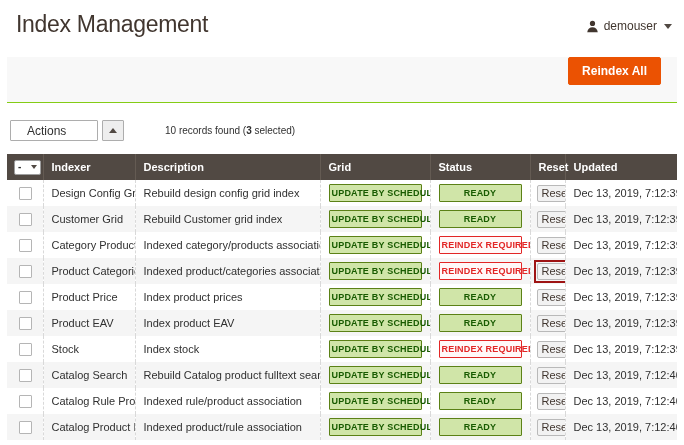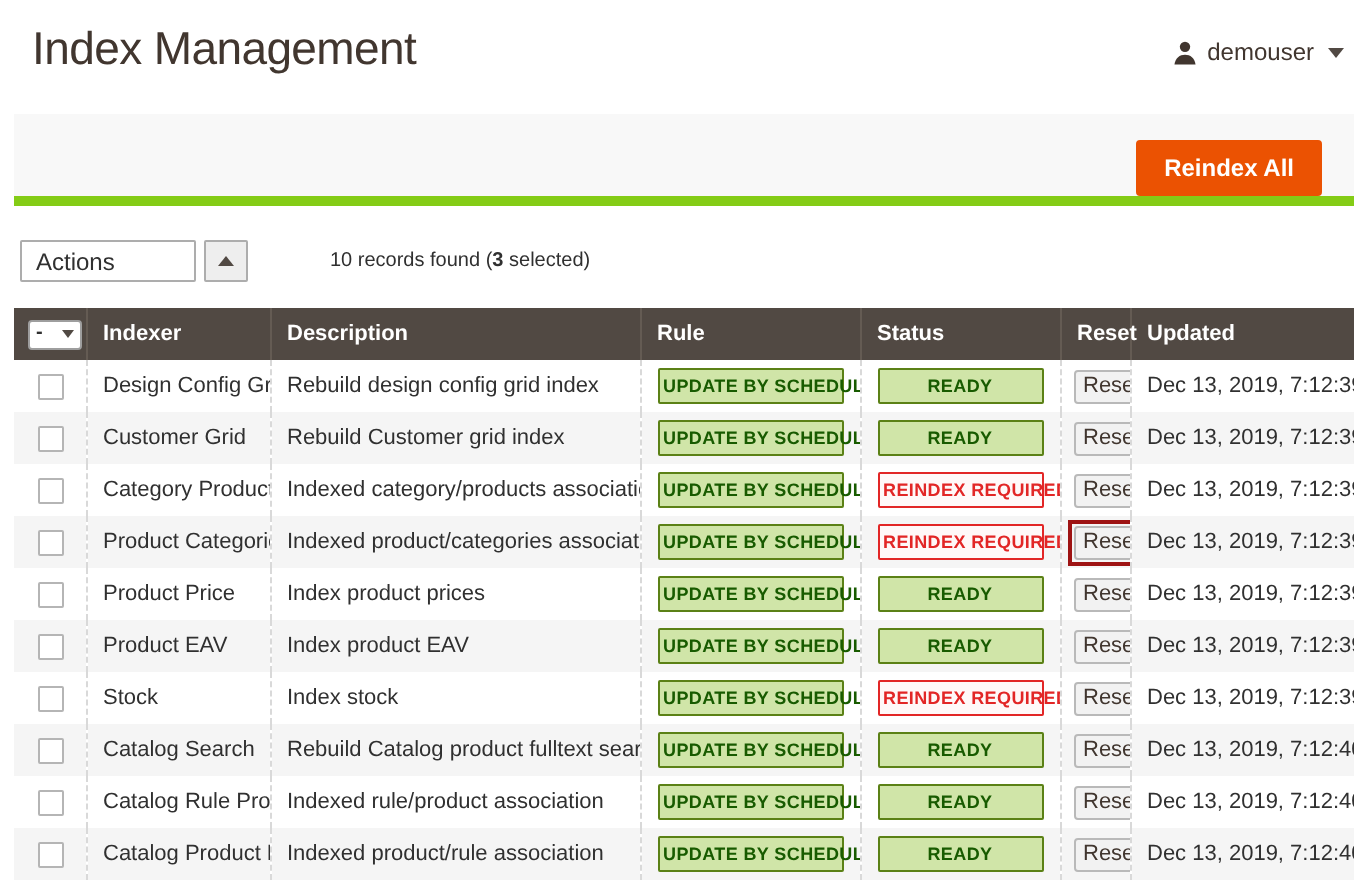--- a/index.html
+++ b/index.html
@@ -13,34 +13,34 @@
   
   .page-header { display: flex; justify-content: space-between; align-items: flex-start; padding: 11px 10px 0 16px; height: 46px; }
   .page-title { font-size: 23px; font-weight: 500; color: #41362f; margin: 0; letter-spacing: -0.3px; }
   .user-menu { display: flex; align-items: center; gap: 5px; font-size: 12px; color: #41362f; margin-top: 8px; padding-right: 2px; cursor: pointer; }
   .user-icon svg { display: block; }
   .caret-down { width: 0; height: 0; border-left: 4px solid transparent; border-right: 4px solid transparent; border-top: 5px solid #514943; margin-left: 2px; }
 
   
   .actions-band {
     margin: 11px 7px 0 7px; height: 46px; background: #f8f8f8;
-    border-bottom: 5px solid #84cc16;
-    display: flex; justify-content: flex-end; align-items: flex-end; padding-right: 16px;
+    border-bottom: 1px solid #84cc16;
+    display: flex; justify-content: flex-end; align-items: flex-start; padding-right: 16px;
   }
   .reindex-btn {
     background: #eb5202; border: 1px solid #eb5202; color: #fff;
     font-family: inherit; font-size: 12px; font-weight: 700;
     padding: 6px 13px; border-radius: 2px; cursor: pointer;
   }
 
   
   .grid-toolbar { display: flex; align-items: center; margin: 17px 7px 0 10px; height: 21px; }
   .actions-select {
     width: 88px; height: 21px; background: #fff; border: 1px solid #adadad; border-radius: 1px;
-    font-size: 12px; color: #303030; display: flex; align-items: center; padding-left: 7px; cursor: pointer;
+    font-size: 12px; color: #303030; display: flex; align-items: center; padding-left: 16px; cursor: pointer;
   }
   .actions-toggle {
     width: 22px; height: 21px; margin-left: 4px; background: #eeeeee; border: 1px solid #adadad; border-radius: 1px;
     display: flex; align-items: center; justify-content: center; cursor: pointer; padding: 0;
   }
   .tri-up { width: 0; height: 0; border-left: 4px solid transparent; border-right: 4px solid transparent; border-bottom: 5px solid #514943; }
   .records { margin-left: 41px; font-size: 10px; color: #303030; }
   .records b { font-weight: 700; }
 
   
@@ -132,21 +132,21 @@
   <thead>
     <tr>
       <th>
         <div class="masscheck">
           <span class="dash">-</span>
           <span class="mini-caret"></span>
         </div>
       </th>
       <th>Indexer</th>
       <th>Description</th>
-      <th>Rule</th>
+      <th>Grid</th>
       <th>Status</th>
       <th>Reset</th>
       <th>Updated</th>
     </tr>
   </thead>
   <tbody>
   <tr>
     <td><span class="checkbox"></span></td>
     <td>Design Config Grid</td>
     <td>Rebuild design config grid index</td>

